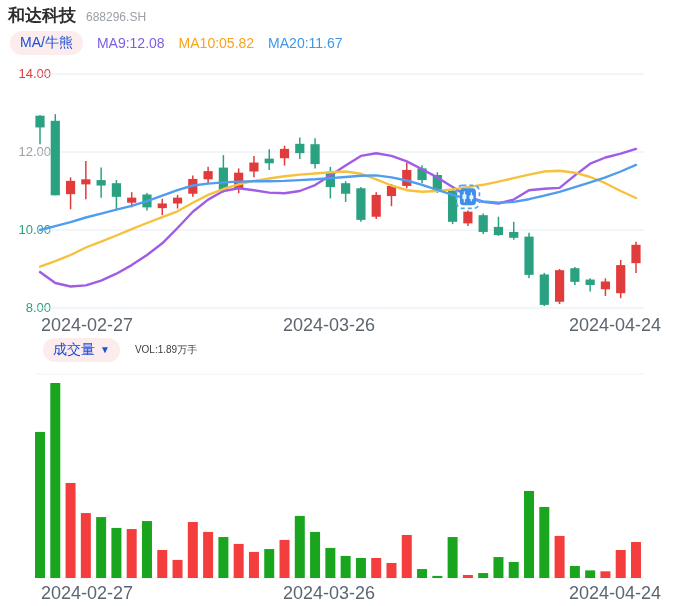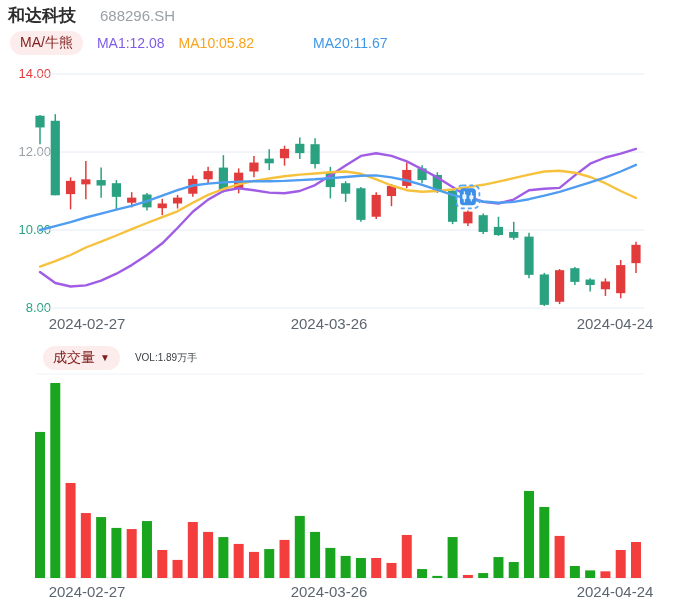--- a/index.html
+++ b/index.html
@@ -1,52 +1,52 @@
 <!DOCTYPE html>
 <html><head>
 <meta charset="utf-8">
 <style>
   html,body{margin:0;padding:0;background:#fff;}
   #app{
     position:relative;width:686px;height:606px;background:#fff;overflow:hidden;
     font-family:"Liberation Sans","DejaVu Sans",sans-serif;
   }
-  .hdr{position:absolute;top:4px;left:8px;display:flex;align-items:baseline;gap:24px;}
+  .hdr{position:absolute;top:4px;left:8px;display:flex;align-items:baseline;gap:10px;}
   .hdr .t{font-size:17px;font-weight:bold;color:#2d2d2d;}
-  .hdr .c{font-size:15px;color:#9aa0a6;}
+  .hdr .c{font-size:12px;color:#9aa0a6;}
   .legend{position:absolute;top:31px;left:10px;display:flex;align-items:center;gap:14px;font-size:14px;}
-  .badge{background:#fdecec;color:#7f1d1d;padding:3px 10px;border-radius:12px;font-size:14px;display:inline-flex;align-items:center;gap:5px;}
+  .badge{background:#fdecec;color:#1d4ed8;padding:3px 10px;border-radius:12px;font-size:14px;display:inline-flex;align-items:center;gap:5px;}
   .ma5{color:#7f5ce6;}
   .ma10{color:#f8a31b;}
-  .ma20{color:#3e97e8;margin-left:45px;}
+  .ma20{color:#3e97e8;}
   .ylab{position:absolute;left:8px;width:42px;text-align:right;font-size:13px;background:#fff;padding:0 1px;line-height:16px;}
   .yl0{top:66px;} .yl1{top:144px;} .yl2{top:222px;} .yl3{top:300px;}
-  .dlab{position:absolute;transform:translateX(-50%);font-size:15px;color:#5c6670;white-space:nowrap;}
+  .dlab{position:absolute;transform:translateX(-50%);font-size:18px;color:#5c6670;white-space:nowrap;}
   .drow-top{top:315px;} .drow-bot{top:583px;}
   .d0{left:87px;} .d1{left:329px;} .d2{left:577px;margin-left:38px;}
-  .volhdr{position:absolute;top:338px;left:43px;display:flex;align-items:center;margin-top:8px;}
+  .volhdr{position:absolute;top:338px;left:43px;display:flex;align-items:center;}
   .volhdr .tri{font-size:10px;line-height:10px;}
   .volval{margin-left:15px;font-size:10px;color:#3c4043;}
   svg{position:absolute;left:0;display:block;}
   #mainChart{top:60px;}
   #volChart{top:365px;}
 </style>
 </head>
 <body>
 
 <div id="app">
 
   <div class="hdr">
     <span class="t">和达科技</span>
     <span class="c">688296.SH</span>
   </div>
 
   <div class="legend">
     <span class="badge">MA/牛熊</span>
-    <span class="ma5">MA1:12.08</span>
+    <span class="ma5">MA9:12.08</span>
     <span class="ma10">MA10:05.82</span>
     <span class="ma20">MA20:11.67</span>
   </div>
 
   <div class="ylab yl0" style="color: rgb(226, 59, 60);">14.00</div>
   <div class="ylab yl1" style="color: rgb(154, 160, 166);">12.00</div>
   <div class="ylab yl2" style="color: rgb(42, 161, 129);">10.00</div>
   <div class="ylab yl3" style="color: rgb(42, 161, 129);">8.00</div>
 
   <svg id="mainChart" width="686" height="255">

